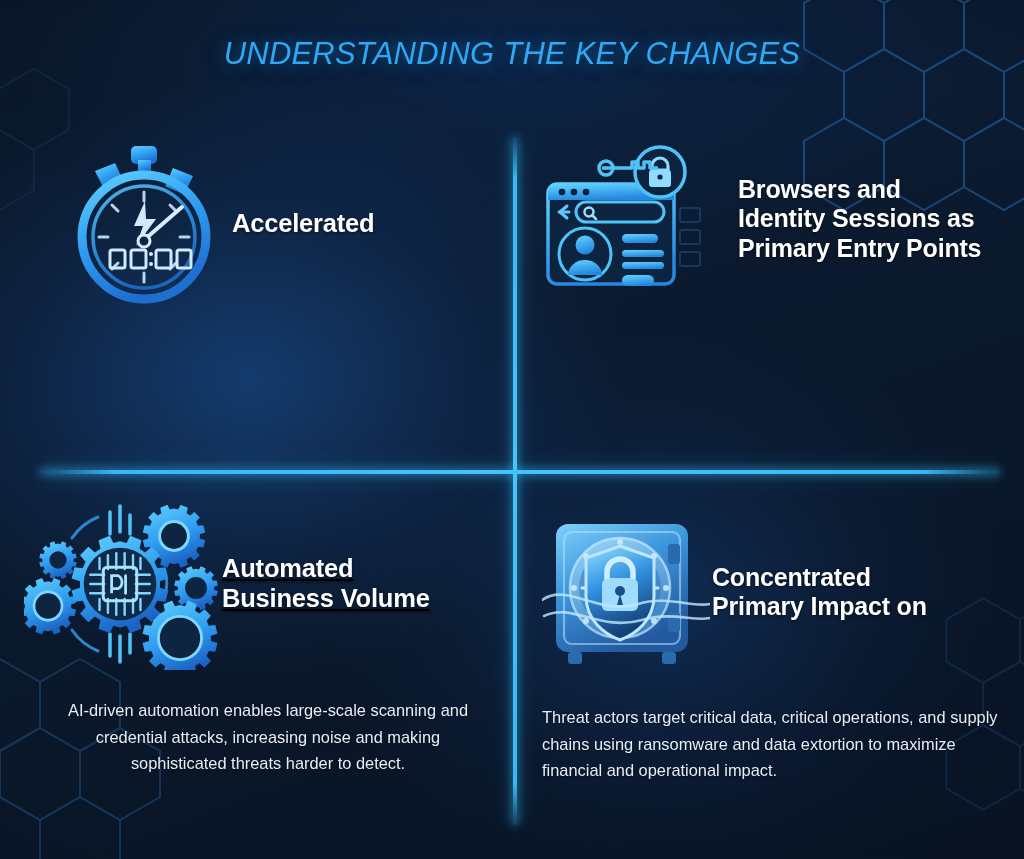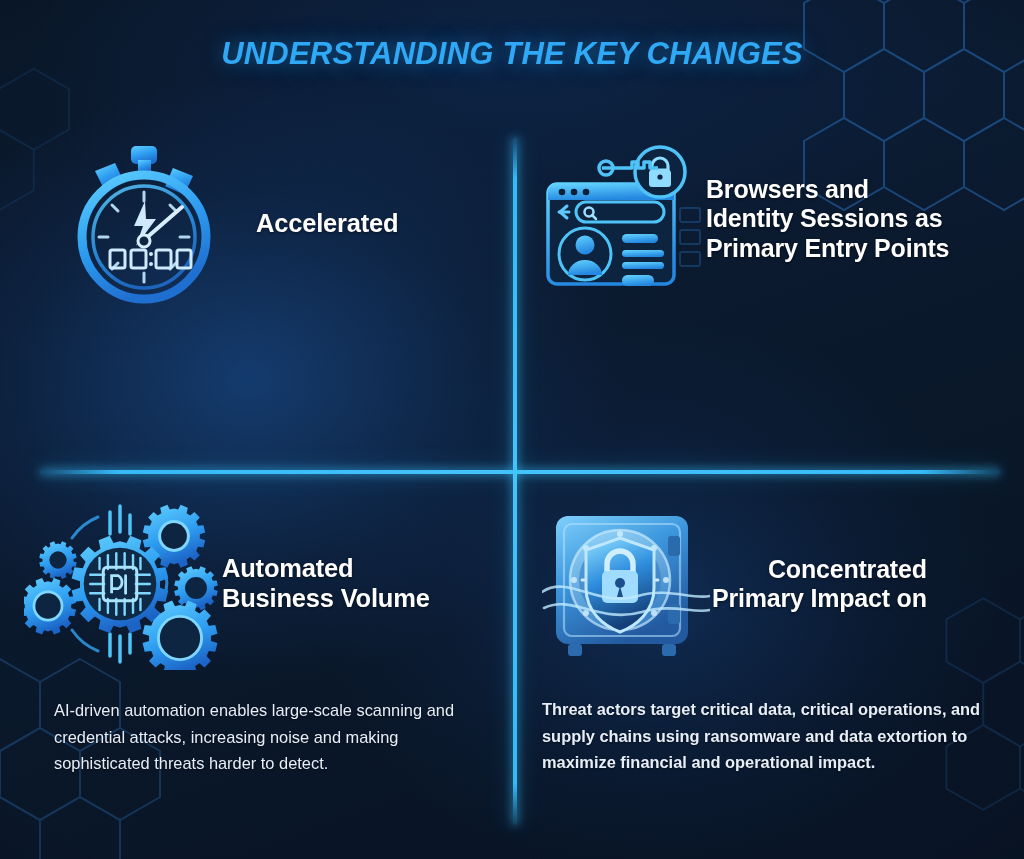--- a/index.html
+++ b/index.html
@@ -32,21 +32,21 @@
   .vignette {
     position:absolute; inset:0; pointer-events:none;
     background:radial-gradient(ellipse 120% 110% at 50% 50%, rgba(0,0,0,0) 55%, rgba(2,8,18,0.55) 100%);
   }
 
   
   .title {
     position:absolute; top:34px; left:0; right:0;
     text-align:center;
     font-size:31px;
-    font-weight:bold;
+    font-weight:normal;
     font-style:italic;
     letter-spacing:0.2px;
     line-height:1.31;
     color:#2fa8f5;
     text-shadow:0 0 18px rgba(47,168,245,0.45), 0 0 38px rgba(47,168,245,0.18);
     z-index:6;
   }
   .title .l2 { display:block; }
 
   
@@ -63,24 +63,24 @@
   }
 
   
   .quad { position:absolute; z-index:4; }
   #quad-0 { left:0;     top:132px; width:512px; height:338px; }
   #quad-1 { left:512px; top:132px; width:512px; height:338px; }
   #quad-2 { left:0;     top:474px; width:512px; height:385px; }
   #quad-3 { left:512px; top:474px; width:512px; height:385px; }
 
   .quad-top { display:flex; align-items:center; }
-  #quad-0 .quad-top { padding:8px 14px 0 36px;gap:24px; }
-  #quad-1 .quad-top { padding:8px 18px 0 26px; }
-  #quad-2 .quad-top { padding:22px 22px 0 22px; }
-  #quad-3 .quad-top { padding:24px 18px 0 28px;text-align:right; }
+  #quad-0 .quad-top { padding:8px 14px 0 36px; }
+  #quad-1 .quad-top { padding:8px 18px 0 26px;gap:32px; }
+  #quad-2 .quad-top { padding:22px 22px 0 22px;text-decoration:underline; }
+  #quad-3 .quad-top { padding:32px 18px 0 28px; }
 
   .icon-wrap { flex:0 0 auto; display:flex; align-items:center; justify-content:center; }
   #quad-0 .icon-wrap { width:196px; height:168px; }
   #quad-1 .icon-wrap { width:168px; height:158px; }
   #quad-2 .icon-wrap { width:200px; height:175px; }
   #quad-3 .icon-wrap { width:172px; height:172px; }
 
   .heading {
     color:#ffffff;
     font-weight:bold;
@@ -92,22 +92,22 @@
   #quad-1 .heading, #quad-3 .heading { font-size:25px; }
 
   .body-text {
     color:#e7eef7;
     font-size:16.4px;
     line-height:1.62;
     text-shadow:0 1px 2px rgba(0,0,0,0.45);
   }
   #quad-0 .body-text { padding:28px 30px 0 55px; }
   #quad-1 .body-text { padding:28px 22px 0 25px; }
-  #quad-2 .body-text { padding:26px 30px 0 54px; }
-  #quad-3 .body-text { padding:26px 6px 0 30px;font-weight:bold; }
+  #quad-2 .body-text { padding:26px 30px 0 54px;text-align:center; }
+  #quad-3 .body-text { padding:26px 6px 0 30px; }
 </style>
 </head>
 <body>
 
 <div id="infographic">
 
   <div class="hexlayer">
     <svg class="hex-tr" width="260" height="250" viewBox="0 0 260 250">
       <g fill="none" stroke="#1d4f86" stroke-width="2">
         <polygon points="60,10 100,33 100,79 60,102 20,79 20,33"></polygon>

